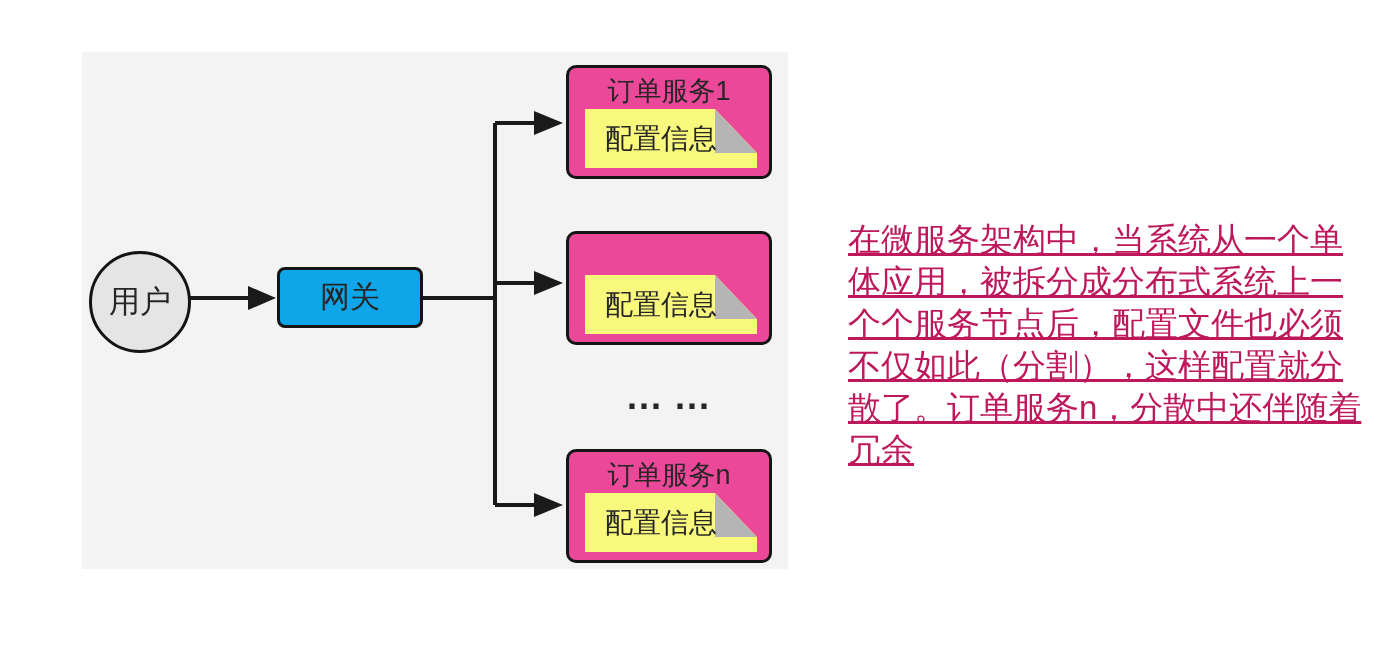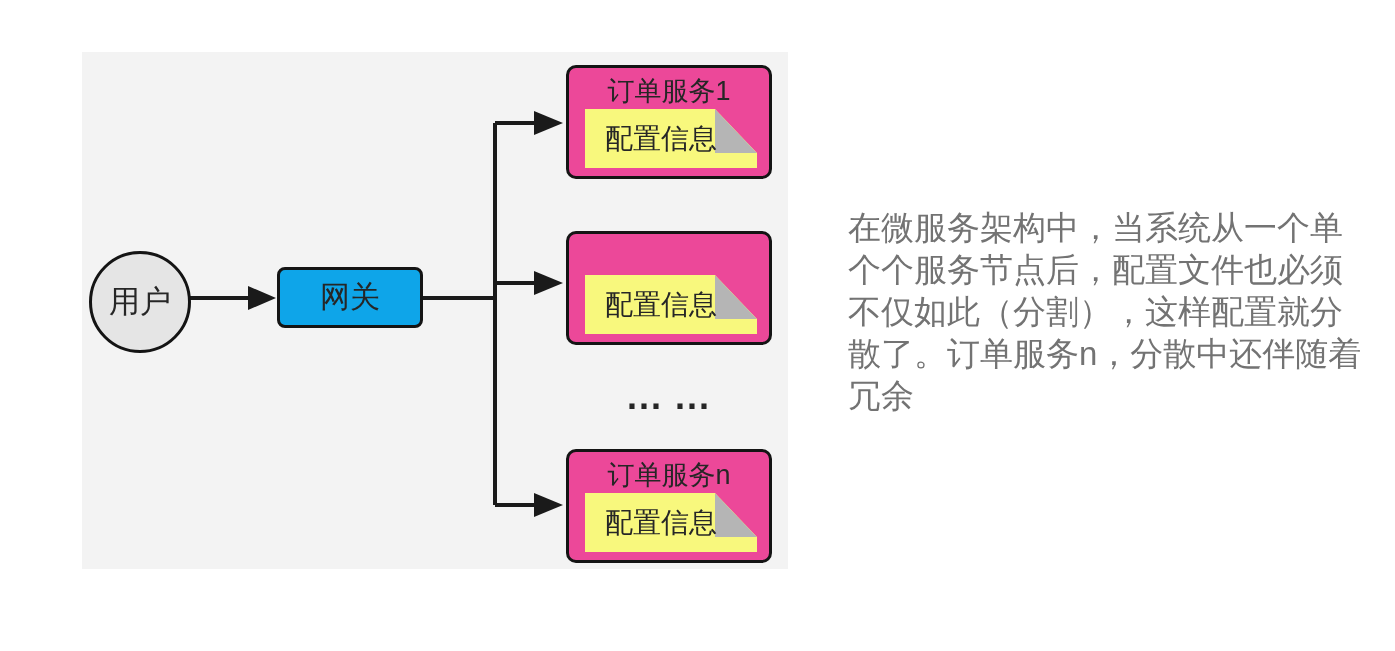--- a/index.html
+++ b/index.html
@@ -96,26 +96,27 @@
     width: 206px;
     text-align: center;
     font-size: 36px;
     font-weight: bold;
     letter-spacing: 2px;
     color: #262626;
     z-index: 2;
   }
   .caption {
     position: absolute;
-    left: 848px; top: 207px;
+    left: 848px; top: 219px;
     width: 548px;
-    color: #737373;
+    color: #be185d;
     font-size: 33px;
     line-height: 42px;
     white-space: nowrap;
+    text-decoration: underline;
   }
 </style>
 </head>
 <body>
 
 <div class="canvas">
 
   <div class="panel"></div>
 
   <svg class="connectors" viewBox="0 0 1395 651" xmlns="http://www.w3.org/2000/svg">
@@ -164,19 +165,20 @@
     <div class="note">
       <div class="note-flap"></div>
       <div class="note-label">配置信息</div>
     </div>
   </div>
 
   <div class="dots">... ...</div>
 
   <div class="caption">
     <div>在微服务架构中，当系统从一个单</div>
+    <div>体应用，被拆分成分布式系统上一</div>
     <div>个个服务节点后，配置文件也必须</div>
     <div>不仅如此（分割），这样配置就分</div>
     <div>散了。订单服务n，分散中还伴随着</div>
     <div>冗余</div>
   </div>
 
 </div>
 
 </body></html>

